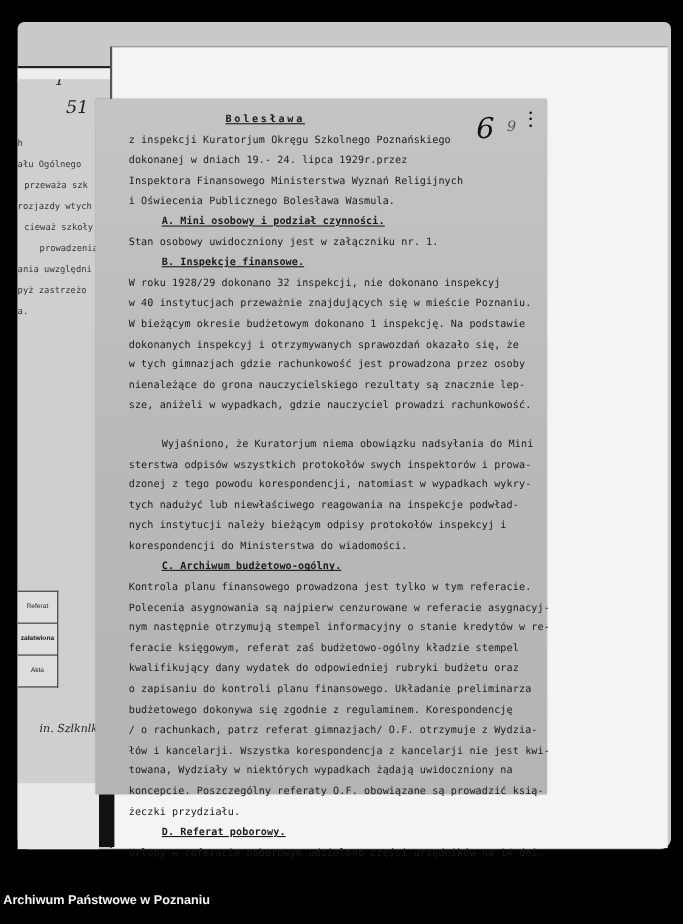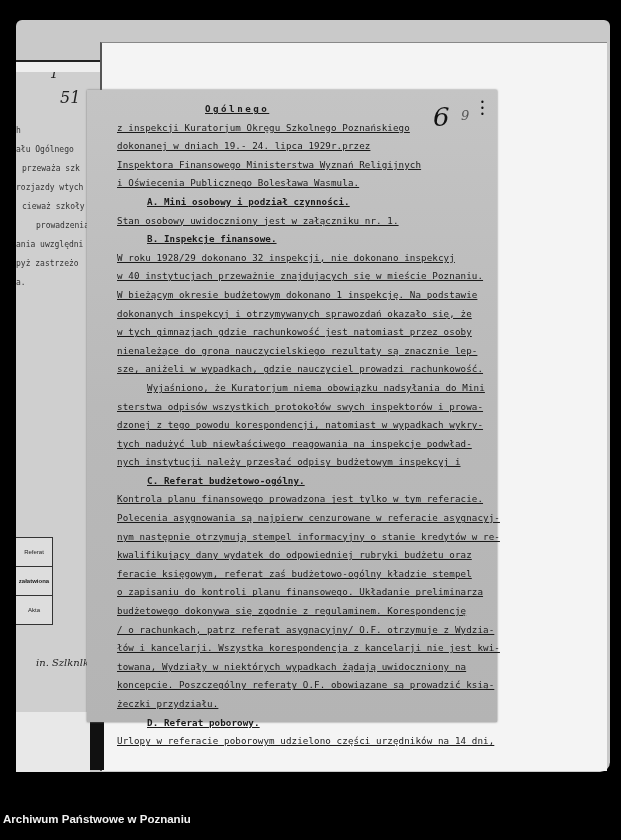--- a/index.html
+++ b/index.html
@@ -38,24 +38,24 @@
     .black-bar { position: absolute; left: 90px; top: 722px; width: 14px; height: 48px; background: #111; }
     .main-page {
       position: absolute; left: 87px; top: 90px; width: 410px; height: 632px;
       background: #bdbdbd; box-shadow: 0 0 2px #777;
       background-image: linear-gradient(180deg, #c4c4c4 0%, #b9b9b9 50%, #b4b4b4 100%);
     }
     .doc-text {
       position: absolute; left: 30px; top: 10px; width: 370px;
       font-size: 9.2px; line-height: 18.6px; color: #1a1a1a; letter-spacing: 0.1px;
     }
-    .doc-text p { margin: 0; white-space: nowrap; text-decoration: underline; }
+    .doc-text p { margin: 0; white-space: nowrap; }
     .doc-text .title { padding-left: 88px; text-decoration: underline; letter-spacing: 2.5px; font-weight: bold; }
     .doc-text .heading { padding-left: 30px; text-decoration: underline; font-weight: bold; }
-    .doc-text .indent { padding-left: 30px; }
+    .doc-text .indent { padding-left: 30px; margin-top: 16px; }
     .folio { position: absolute; font-family: "DejaVu Serif", serif; font-style: italic; color: #111; }
     .dots { position: absolute; left: 393px; top: 10px; width: 4px; font-size: 8px; line-height: 6px; color: #111; }
     .footer {
       position: absolute; left: 3px; top: 813px; font-family: "Liberation Sans", sans-serif;
       font-size: 11.5px; font-weight: bold; color: #f2f2f2;
     }
   </style>
 </head>
 <body>
 
@@ -92,52 +92,53 @@
 
 <div class="left-bottom"></div>
 <div class="black-bar"></div>
 
 <div class="main-page">
   <span class="folio" style="left:346px;top:12px;font-size:26px;">6</span>
   <span class="folio" style="left:374px;top:18px;font-size:13px;color:#555;">9</span>
   <div class="dots">•<br>•<br>•</div>
 
   <div class="doc-text">
-    <p class="title">Ogólnego</p>
+    <p class="title">Bolesława</p>
     <p>z inspekcji Kuratorjum Okręgu Szkolnego Poznańskiego</p>
     <p>dokonanej w dniach 19.-  24.  lipca 1929r.przez</p>
     <p>Inspektora Finansowego Ministerstwa Wyznań Religijnych</p>
     <p>i Oświecenia Publicznego Bolesława Wasmula.</p>
 
     <p class="heading">A. Mini osobowy i podział czynności.</p>
     <p>Stan osobowy uwidoczniony jest w załączniku nr. 1.</p>
 
     <p class="heading">B. Inspekcje finansowe.</p>
     <p>W roku 1928/29 dokonano 32 inspekcji, nie dokonano inspekcyj</p>
     <p>w 40 instytucjach przeważnie znajdujących się w mieście Poznaniu.</p>
     <p>W bieżącym okresie budżetowym dokonano 1 inspekcję. Na podstawie</p>
     <p>dokonanych inspekcyj i otrzymywanych sprawozdań okazało się, że</p>
-    <p>w tych gimnazjach gdzie rachunkowość jest natomiast przez osoby</p>
+    <p>w tych gimnazjach gdzie rachunkowość jest prowadzona przez osoby</p>
     <p>nienależące do grona nauczycielskiego rezultaty są znacznie lep-</p>
     <p>sze, aniżeli w wypadkach, gdzie nauczyciel prowadzi rachunkowość.</p>
     <p class="indent">Wyjaśniono, że Kuratorjum niema obowiązku nadsyłania do Mini</p>
     <p>sterstwa odpisów wszystkich protokołów swych inspektorów i prowa-</p>
     <p>dzonej z tego powodu korespondencji, natomiast w wypadkach wykry-</p>
     <p>tych nadużyć lub niewłaściwego reagowania na inspekcje podwład-</p>
-    <p>nych instytucji należy przesłać odpisy budżetowym inspekcyj i</p>
+    <p>nych instytucji należy bieżącym odpisy protokołów inspekcyj i</p>
+    <p>korespondencji do Ministerstwa do wiadomości.</p>
 
-    <p class="heading">C. Referat budżetowo-ogólny.</p>
+    <p class="heading">C. Archiwum budżetowo-ogólny.</p>
     <p>Kontrola planu finansowego prowadzona jest tylko w tym referacie.</p>
     <p>Polecenia asygnowania są najpierw cenzurowane w referacie asygnacyj-</p>
     <p>nym następnie otrzymują stempel informacyjny o stanie kredytów w re-</p>
+    <p>feracie księgowym, referat zaś budżetowo-ogólny kładzie stempel</p>
     <p>kwalifikujący dany wydatek do odpowiedniej rubryki budżetu oraz</p>
-    <p>feracie księgowym, referat zaś budżetowo-ogólny kładzie stempel</p>
     <p>o zapisaniu do kontroli planu finansowego. Układanie preliminarza</p>
     <p>budżetowego dokonywa się zgodnie z regulaminem. Korespondencję</p>
-    <p>/ o rachunkach, patrz referat asygnacyjny/ O.F. otrzymuje z Wydzia-</p>
+    <p>/ o rachunkach, patrz referat gimnazjach/ O.F. otrzymuje z Wydzia-</p>
     <p>łów i kancelarji. Wszystka korespondencja z kancelarji nie jest kwi-</p>
     <p>towana, Wydziały w niektórych wypadkach żądają uwidoczniony na</p>
     <p>koncepcie. Poszczególny referaty O.F. obowiązane są prowadzić ksią-</p>
     <p>żeczki przydziału.</p>
 
     <p class="heading">D. Referat poborowy.</p>
     <p>Urlopy w referacie poborowym udzielono części urzędników na 14 dni,</p>
   </div>
 </div>
 

